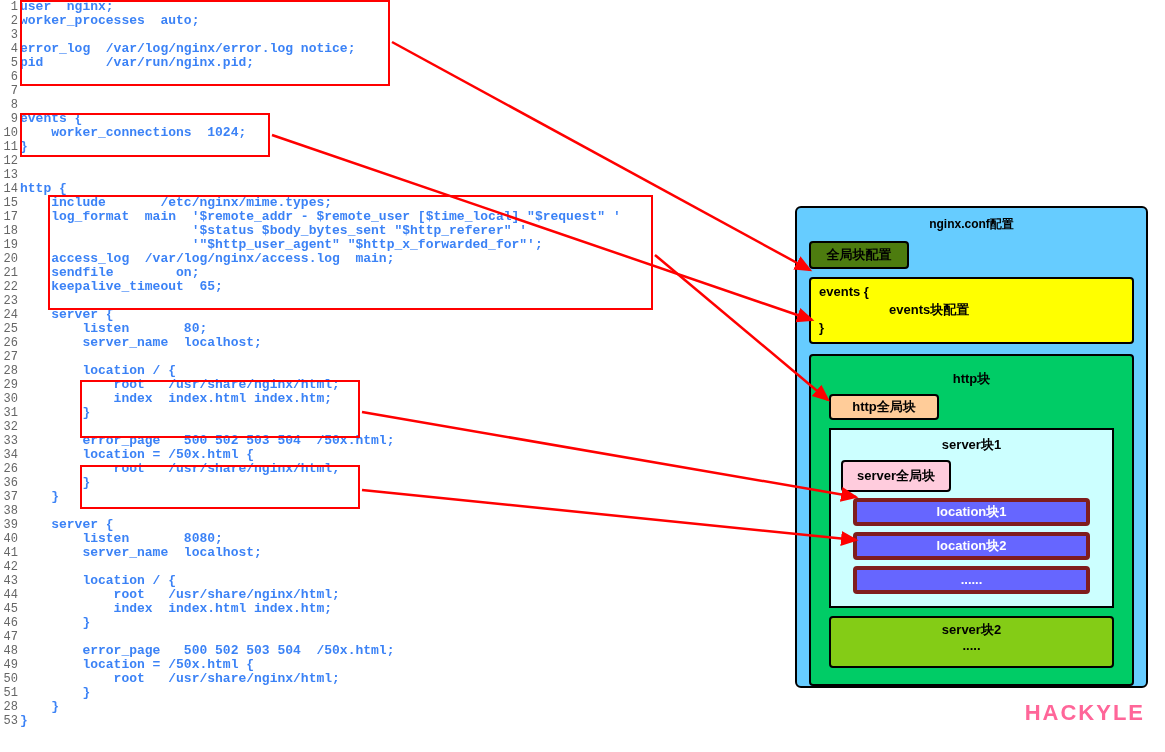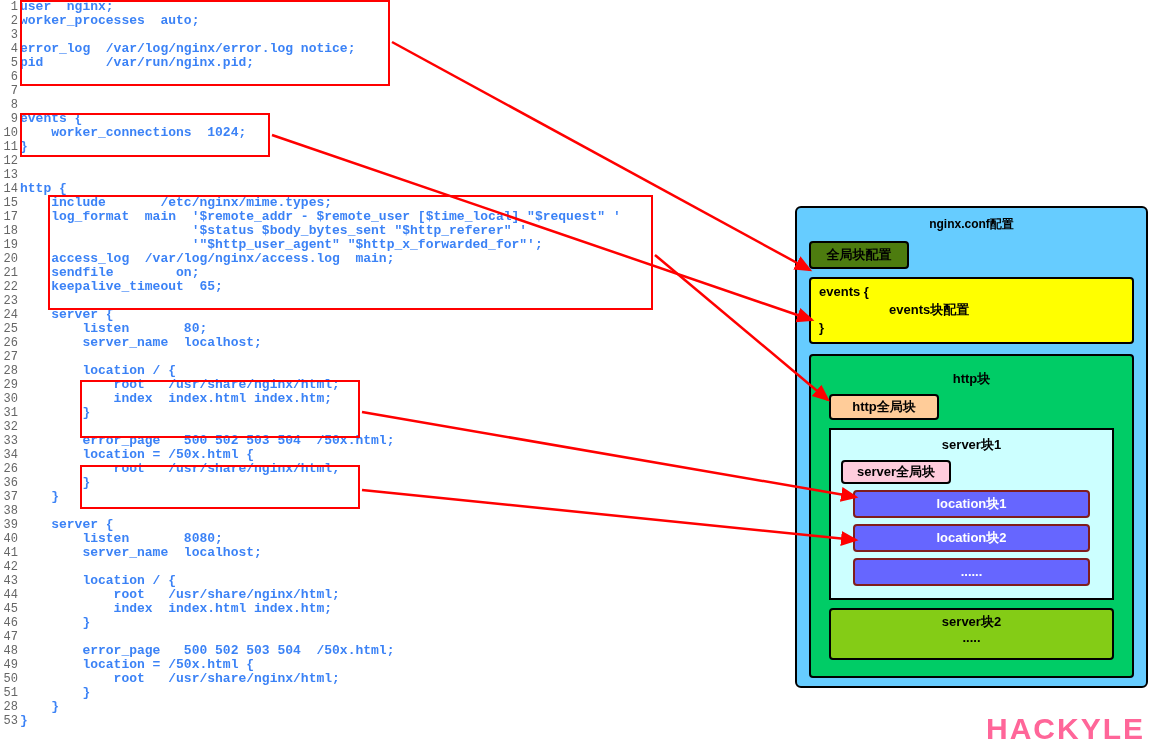--- a/index.html
+++ b/index.html
@@ -128,30 +128,30 @@
   .server-block .srv-title {
     text-align: center;
     font-weight: bold;
     margin-bottom: 6px;
   }
   .server-global {
     background: #ffccdd;
     border: 2px solid #000;
     border-radius: 4px;
     width: 110px;
-    height: 24px;
+    height: 32px;
     display: flex;
     align-items: center;
     justify-content: center;
     font-weight: bold;
     margin: 2px 0 6px 4px;
   }
   .location-block {
     background: #6666ff;
-    border: 2px solid #7f1d1d;
+    border: 4px solid #7f1d1d;
     border-radius: 4px;
     height: 28px;
     display: flex;
     align-items: center;
     justify-content: center;
     color: #fff;
     font-weight: bold;
     margin: 6px 16px;
   }
   .server2 {
@@ -162,24 +162,24 @@
     margin: 8px 4px 2px 4px;
     text-align: center;
     font-weight: bold;
     height: 52px;
     line-height: 1.3;
   }
 
   .watermark {
     position: absolute;
     right: 20px;
-    bottom: 6px;
+    bottom: 26px;
     color: #ff6699;
     font-family: "Arial Black", sans-serif;
-    font-size: 30px;
+    font-size: 22px;
     font-weight: bold;
     letter-spacing: 2px;
   }
 
   .arrows {
     position: absolute;
     left: 0;
     top: 0;
     width: 1165px;
     height: 752px;

